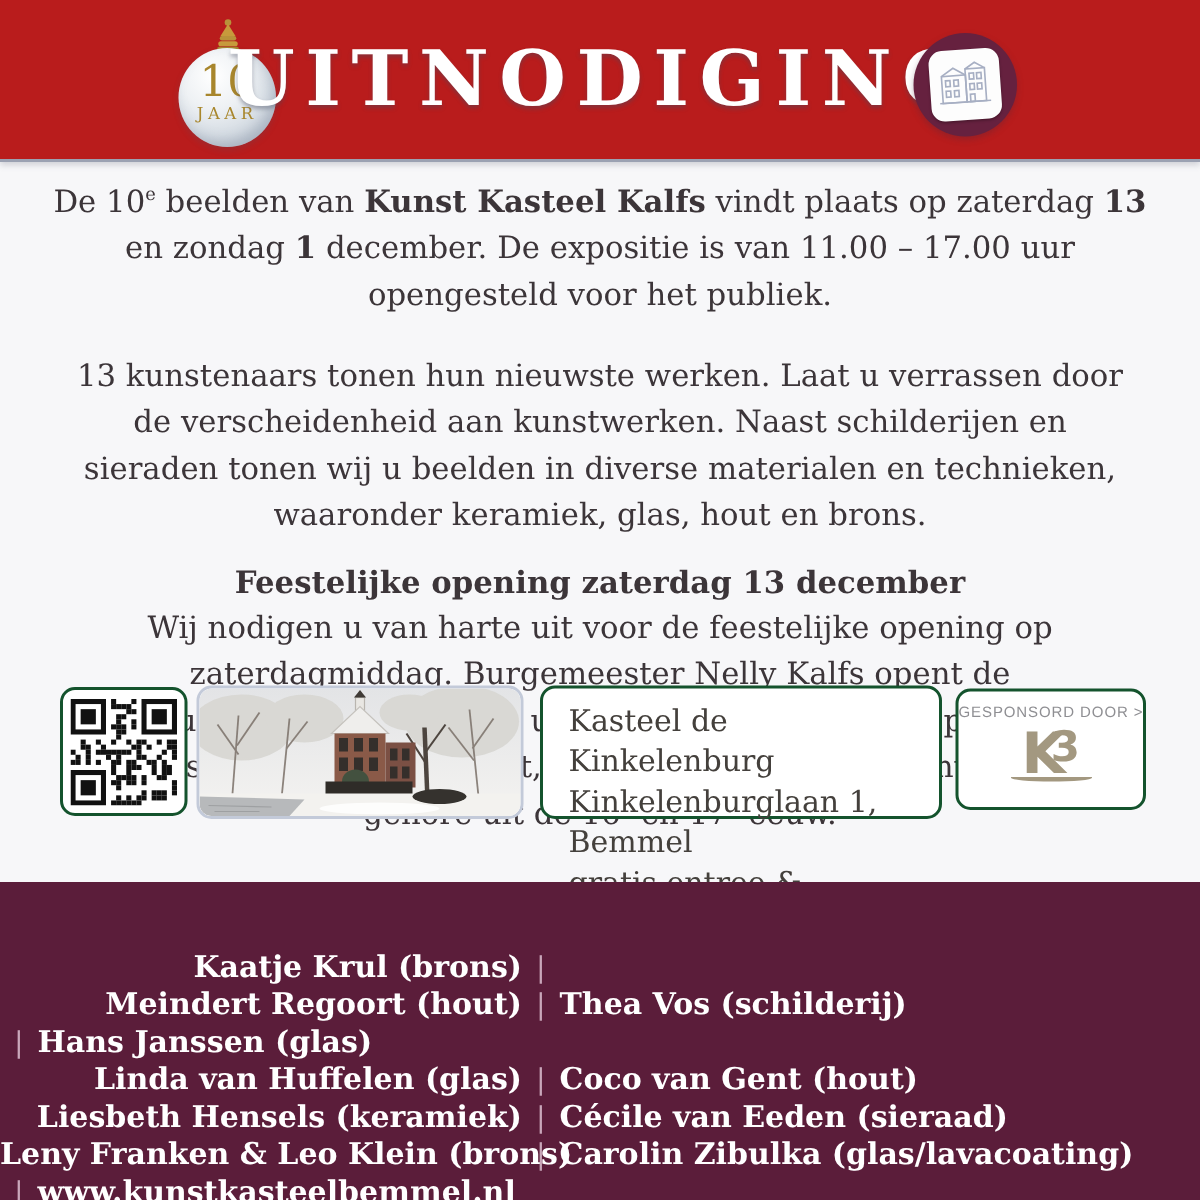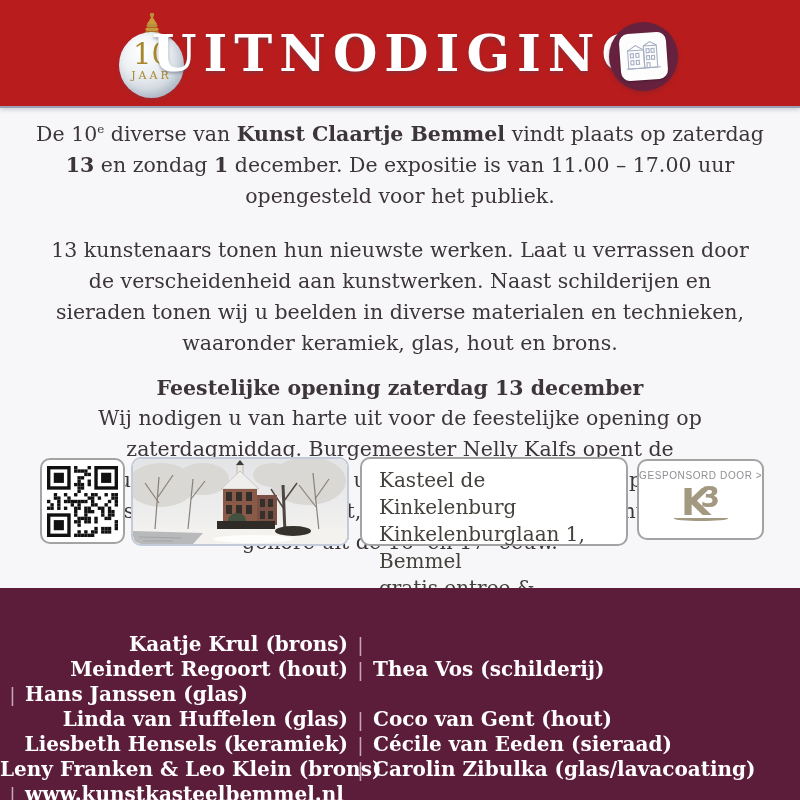--- a/index.html
+++ b/index.html
@@ -53,21 +53,21 @@
   .para{margin:0 auto;text-align:center;font-size:20.5px;line-height:31px;}
   .p1{margin-top:13px;width:740px;}
   .p2{margin-top:23px;width:700px;}
   .opening-heading{margin:15px auto 1px auto;width:700px;text-align:center;font-size:20.5px;font-weight:bold;line-height:28px;}
   .p3{margin-top:1px;width:720px;}
   .para b{font-weight:bold;}
   sup{font-size:0.58em;vertical-align:super;line-height:0;}
   
   .info-row{position:absolute;top:457px;left:0;width:800px;height:95px;}
   .box{
-    position:absolute;background:#ffffff;border:2px solid #a3a3a3;border-radius:10px;
+    position:absolute;background:#ffffff;border:2px solid #14532d;border-radius:10px;
     box-sizing:border-box;
   }
   .qr-box{left:40px;top:1px;width:85px;height:86px;display:flex;align-items:center;justify-content:center;}
   .photo-box{left:131px;top:0px;width:218px;height:89px;overflow:hidden;padding:0;border:2px solid #c3cad9;}
   .photo-box svg{display:block;border-radius:8px;}
   .addr-box{left:360px;top:0px;width:268px;height:89px;padding:8px 0 0 17px;
     font-size:20px;line-height:27px;color:#44403c;}
   .sponsor-box{left:637px;top:2px;width:127px;height:81px;text-align:center;}
   .sponsor-label{
     font-family:Liberation Sans, sans-serif;
@@ -132,21 +132,21 @@
             <rect x="27.5" y="18" width="3" height="4"></rect>
             <rect x="22.5" y="25" width="3" height="5"></rect>
             <line x1="2" y1="30" x2="36" y2="30"></line>
           </g>
         </svg>
       </div>
     </div>
   </div>
 
   <div class="bodytext">
-    <p class="para p1"><span>De 10</span><sup>e</sup><span> diverse van </span><b>Kunst Claartje Bemmel</b><span> vindt plaats op zaterdag </span><b>13</b><span> en zondag </span><b>1</b><span> december. De expositie is van 11.00 – 17.00 uur opengesteld voor het publiek.</span></p>
+    <p class="para p1"><span>De 10</span><sup>e</sup><span> beelden van </span><b>Kunst Kasteel Kalfs</b><span> vindt plaats op zaterdag </span><b>13</b><span> en zondag </span><b>1</b><span> december. De expositie is van 11.00 – 17.00 uur opengesteld voor het publiek.</span></p>
     <p class="para p2">13 kunstenaars tonen hun nieuwste werken. Laat u verrassen door de verscheidenheid aan kunstwerken. Naast schilderijen en sieraden tonen wij u beelden in diverse materialen en technieken, waaronder keramiek, glas, hout en brons.</p>
     <p class="opening-heading">Feestelijke opening zaterdag 13 december</p>
     <p class="para p3"><span>Wij nodigen u van harte uit voor de feestelijke opening op zaterdagmiddag. Burgemeester Nelly Kalfs opent de jubileumexpositie om 15.00 uur met een welkomsttoespraak. Het gezelschap ‘Drieklank’ (luit, gamba en zang) brengt muziek ten gehore uit de 16</span><sup>e</sup><span> en 17</span><sup>e</sup><span> eeuw.</span></p>
   </div>
 
   <div class="info-row">
 
     <div class="box qr-box">
       <svg id="qr-svg" width="71" height="71" viewBox="0 0 84 84">
         <g fill="#111111">

